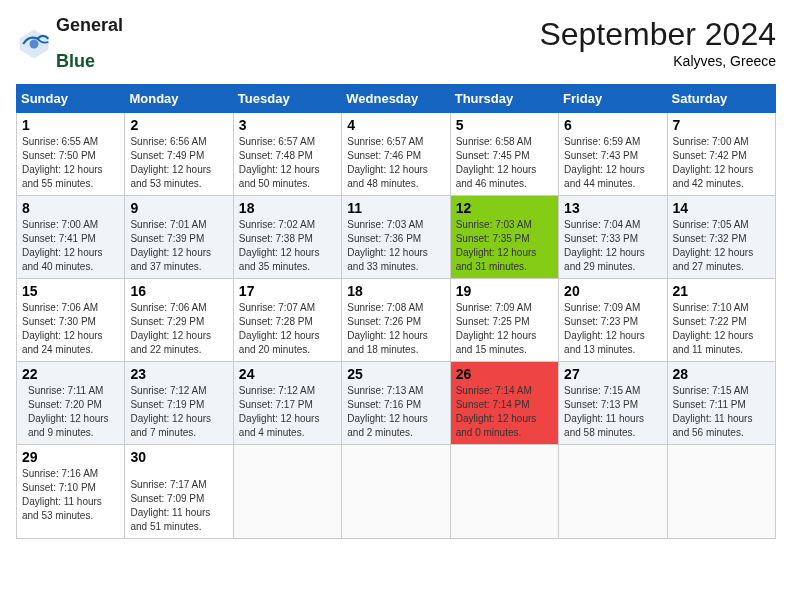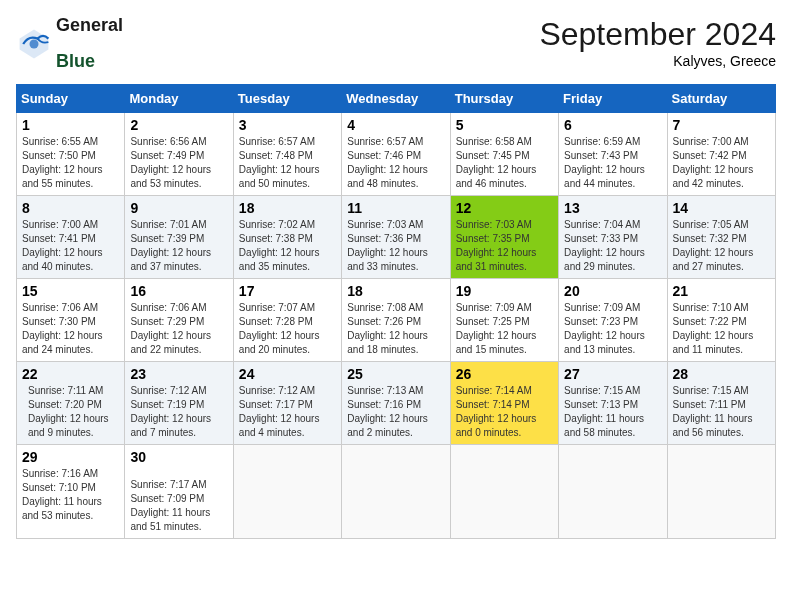--- a/index.html
+++ b/index.html
@@ -287,21 +287,21 @@
 Daylight: 12 hours
 and 4 minutes.</div>
         </td>
         <td style="background: rgb(240, 244, 248);">
           <span class="day-num">25</span>
           <div class="day-detail" style="white-space: pre-line;">Sunrise: 7:13 AM
 Sunset: 7:16 PM
 Daylight: 12 hours
 and 2 minutes.</div>
         </td>
-        <td style="background: #fde047; margin-top: 16px;">
+        <td style="background: #ef4444; margin-top: 16px;">
           <span class="day-num">26</span>
           <div class="day-detail" style="white-space: pre-line;">Sunrise: 7:14 AM
 Sunset: 7:14 PM
 Daylight: 12 hours
 and 0 minutes.</div>
         </td>
         <td style="background: rgb(240, 244, 248);">
           <span class="day-num">27</span>
           <div class="day-detail" style="white-space: pre-line;">Sunrise: 7:15 AM
 Sunset: 7:13 PM

